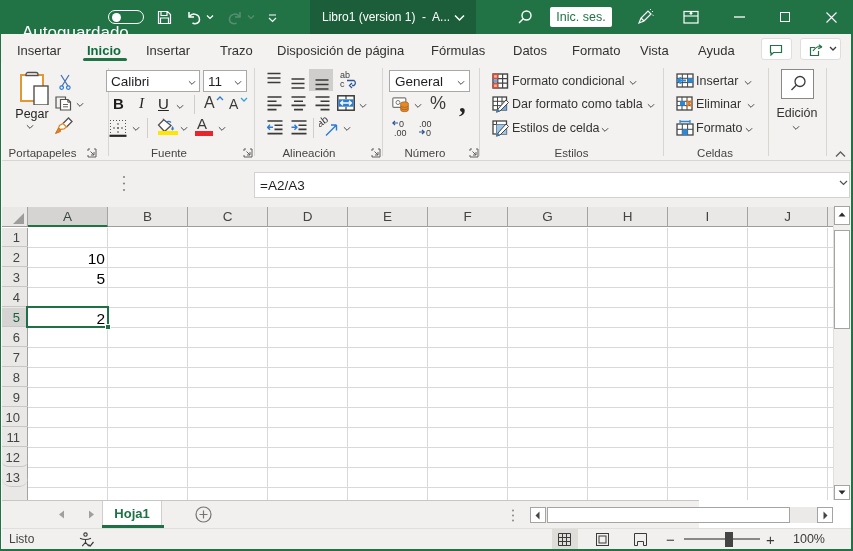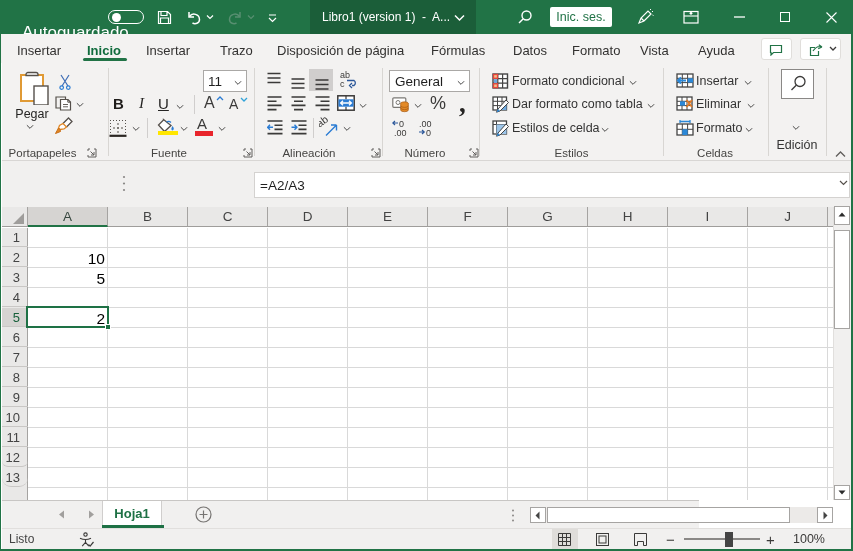--- a/index.html
+++ b/index.html
@@ -230,20 +230,26 @@
     <svg class="chev" style="left:74px;top:38px" width="9" height="6" viewBox="0 0 9 6">
         <path d="M1 1 L4.5 4.5 L8 1" fill="none" stroke="#444" stroke-width="1.1"></path>
       </svg>
 
     <svg class="abs" style="left:52px;top:54px" width="19" height="18" viewBox="0 0 19 18">
       <path d="M9 6.5 L14.5 1 L18 4.5 L12.5 10" fill="#fff" stroke="#55504b" stroke-width="1.3"></path>
       <path d="M9 6.5 L12.5 10 L10 12 L6 12.5 L4.5 11 L5.5 8.5 Z" fill="#fff" stroke="#e08726" stroke-width="1.3"></path>
       <path d="M4.5 11 L1.5 16.5 L6.5 14.5 L6 12.5 Z" fill="#e08726" stroke="#c96e15" stroke-width="1"></path>
     </svg>
 
+    <div class="combo" style="left:104px;top:7px;width:94px;height:22px;">
+      <div style="position:absolute;left:4px;top:3px;">Calibri</div>
+      <svg class="chev" style="left:81px;top:8px" width="9" height="6" viewBox="0 0 9 6">
+          <path d="M1 1 L4.5 4.5 L8 1" fill="none" stroke="#444" stroke-width="1.1"></path>
+        </svg>
+    </div>
     <div class="combo" style="left:201px;top:7px;width:44px;height:22px;">
       <div style="position:absolute;left:4px;top:3px;">11</div>
       <svg class="chev" style="left:30px;top:8px" width="9" height="6" viewBox="0 0 9 6">
           <path d="M1 1 L4.5 4.5 L8 1" fill="none" stroke="#444" stroke-width="1.1"></path>
         </svg>
     </div>
     <div class="abs" style="left:111px;top:32px;font-size:15px;font-weight:bold;color:#1f1d1b;">B</div>
     <div class="abs" style="left:137px;top:32px;font-size:15px;font-style:italic;font-family:'Liberation Serif',serif;color:#252423;">I</div>
     <div class="abs" style="left:156px;top:32px;font-size:15px;text-decoration:underline;color:#252423;">U</div>
     <svg class="chev" style="left:174px;top:40px" width="9" height="6" viewBox="0 0 9 6">
@@ -433,21 +439,21 @@
     <div class="rlabel" style="left:694px;top:58px">Formato</div>
     <svg class="chev" style="left:743px;top:63px" width="9" height="6" viewBox="0 0 9 6">
         <path d="M1 1 L4.5 4.5 L8 1" fill="none" stroke="#444" stroke-width="1.1"></path>
       </svg>
 
     <div class="abs" style="left:779px;top:6px;width:33px;height:30px;background:#fff;border:1px solid #8a8886;"></div>
     <svg class="abs" style="left:787px;top:12px" width="18" height="18" viewBox="0 0 18 18">
         <circle cx="11" cy="6.5" r="5" fill="none" stroke="#3b3a39" stroke-width="1.3"></circle>
         <path d="M7.2 10.2 L2.5 15" stroke="#3b3a39" stroke-width="1.3"></path>
       </svg>
-    <div class="rlabel" style="left:768px;top:43px;width:54px;text-align:center;margin-top:32px;">Edición</div>
+    <div class="rlabel" style="left:768px;top:43px;width:54px;text-align:center;">Edición</div>
     <svg class="chev" style="left:790px;top:61px" width="9" height="6" viewBox="0 0 9 6">
         <path d="M1 1 L4.5 4.5 L8 1" fill="none" stroke="#444" stroke-width="1.1"></path>
       </svg>
 
     <svg class="abs" style="left:833px;top:88px" width="11" height="7" viewBox="0 0 11 7">
         <path d="M1 5.5 L5.5 1 L10 5.5" fill="none" stroke="#605e5c" stroke-width="1.3"></path>
       </svg>
   </div>
 
   <div id="fbar">

